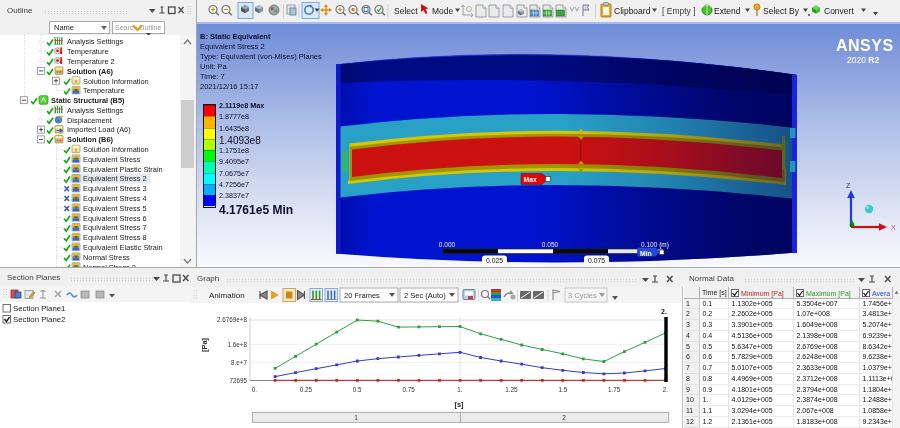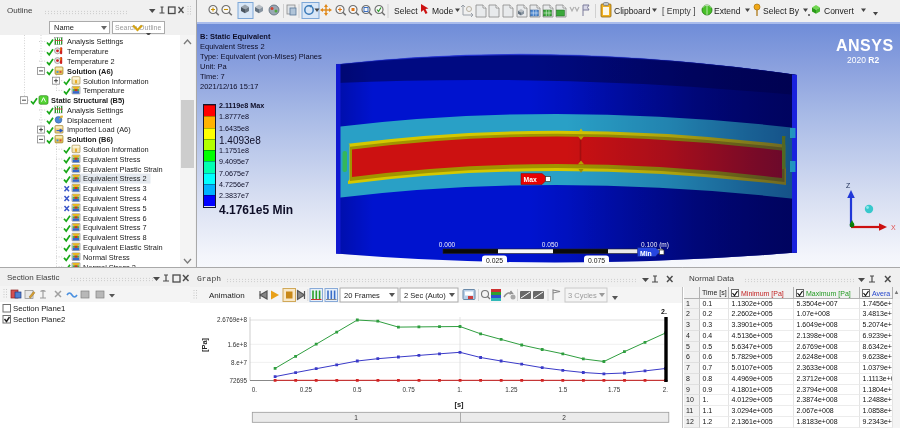--- a/index.html
+++ b/index.html
@@ -195,21 +195,21 @@
     <path d="M56.0 256.9 H64.0" stroke="#b8b8b8" stroke-width="0.7" stroke-dasharray="1,1.6"></path>
     <use href="#chk" x="64.0" y="254.4"></use>
     <use href="#ic_result" x="71.5" y="251.9"></use>
     <text x="83.0" y="259.7" font-size="7.4" font-weight="normal" fill="#1a1a1a">Normal Stress</text>
     <path d="M56.0 266.7 H64.0" stroke="#b8b8b8" stroke-width="0.7" stroke-dasharray="1,1.6"></path>
     <use href="#chk" x="64.0" y="264.2"></use>
     <use href="#ic_result" x="71.5" y="261.7"></use>
     <text x="83.0" y="269.5" font-size="7.4" font-weight="normal" fill="#1a1a1a">Normal Stress 2</text>
   </svg>
 <div class="abs" style="left:0;top:266.5px;width:195px;height:1.5px;background:#a9a9a9;"></div>
-<div class="hdrtxt" style="left:7px;top:273px;">Section Elastic</div>
+<div class="hdrtxt" style="left:7px;top:273px;">Section Planes</div>
 <div class="dots" style="left:70px;top:277px;width:85px;"></div>
 <svg class="abs" style="left:153px;top:272px;" width="36" height="14" viewBox="0 0 36 14">
 <path d="M0 5 l7 0 l-3.5 4 z" fill="#4a4a4a"></path>
 <path d="M13 3 v6 M10 9 h6 M11 3 h4" stroke="#4a4a4a" stroke-width="1.2" fill="none"></path>
 <rect x="20" y="3" width="7" height="7" fill="none" stroke="#4a4a4a" stroke-width="1.3"></rect>
 <path d="M30 3 l5.5 6 M35.5 3 l-5.5 6" stroke="#4a4a4a" stroke-width="1.4"></path>
 </svg>
 <div class="abs" style="left:0;top:286px;width:195px;height:16px;background:#f4f4f4;"></div>
 <svg class="abs" style="left:0;top:286px;" width="195" height="16" viewBox="0 0 195 16">
 <path d="M4 3 v10 M6.5 3 v10" stroke="#c8c8c8" stroke-width="1" stroke-dasharray="1,1.5"></path>
@@ -475,21 +475,21 @@
 <div class="tt" style="left:219px;top:146.1px;font-size:7.2px;font-weight:normal;color:#0e0e28;">1.1751e8</div>
 <div class="tt" style="left:219px;top:157.4px;font-size:7.2px;font-weight:normal;color:#0e0e28;">9.4095e7</div>
 <div class="tt" style="left:219px;top:168.7px;font-size:7.2px;font-weight:normal;color:#0e0e28;">7.0675e7</div>
 <div class="tt" style="left:219px;top:180.0px;font-size:7.2px;font-weight:normal;color:#0e0e28;">4.7256e7</div>
 <div class="tt" style="left:219px;top:191.2px;font-size:7.2px;font-weight:normal;color:#0e0e28;">2.3837e7</div>
 <div class="tt" style="left:219px;top:202.5px;font-size:12px;font-weight:bold;color:#0e0e28;">4.1761e5 Min</div>
 <div class="tt" style="left:836px;top:37px;font-size:16px;font-weight:bold;color:#fff;letter-spacing:0.5px;">ANSYS</div>
 <div class="tt" style="left:847px;top:54.5px;font-size:8.5px;color:#fff;">2020 <b>R2</b></div>
 <div class="abs" style="left:190px;top:266.5px;width:492px;height:161.5px;background:#fff;border-top:1.5px solid #a9a9a9;"></div>
 <div class="abs" style="left:190px;top:268px;width:492px;height:19px;background:#f0f0f0;"></div>
-<div class="hdrtxt" style="left:197px;top:274px;font-family:Liberation Mono, monospace;">Graph</div>
+<div class="hdrtxt" style="left:197px;top:274px;">Graph</div>
 <div class="dots" style="left:226px;top:278px;width:412px;"></div>
 <svg class="abs" style="left:642px;top:273px;" width="36" height="14" viewBox="0 0 36 14">
 <path d="M0 5 l7 0 l-3.5 4 z" fill="#4a4a4a"></path>
 <path d="M13 3 v6 M10 9 h6 M11 3 h4" stroke="#4a4a4a" stroke-width="1.2" fill="none"></path>
 <path d="M25 3 l5.5 6 M30.5 3 l-5.5 6" stroke="#4a4a4a" stroke-width="1.4"></path>
 </svg>
 <div class="abs" style="left:190px;top:287px;width:492px;height:16px;background:#f4f4f4;"></div>
 <svg class="abs" style="left:190px;top:287px;" width="492" height="16" viewBox="190 0 492 16">
     <path d="M194 3 v10 M196.5 3 v10" stroke="#c8c8c8" stroke-width="1" stroke-dasharray="1,1.5"></path>
     <text x="209" y="11" font-size="8" fill="#222">Animation</text>

